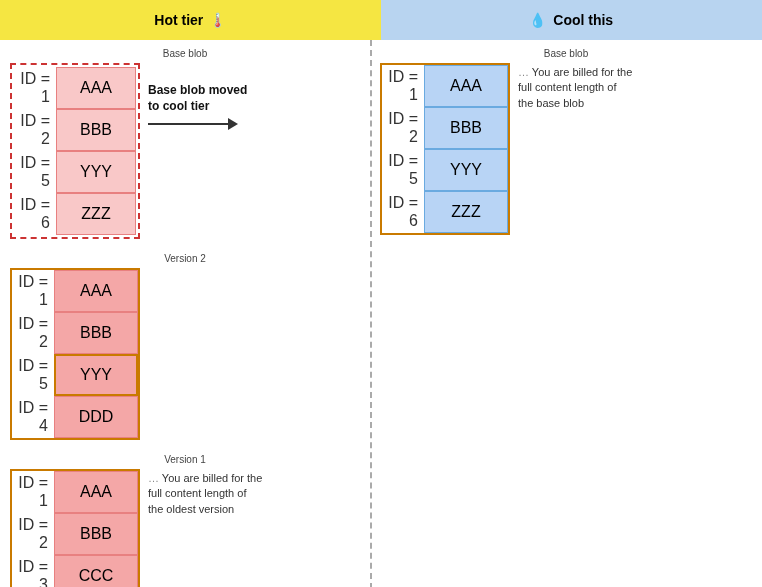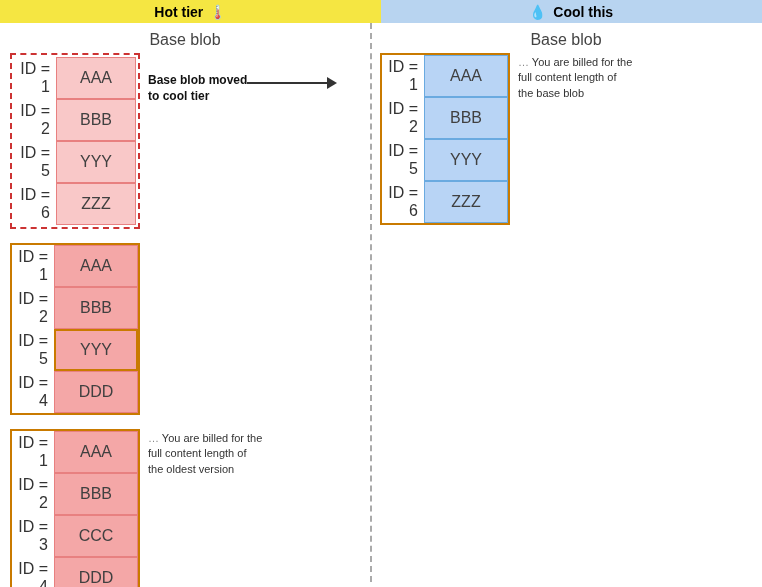--- a/index.html
+++ b/index.html
@@ -8,21 +8,21 @@
       font-size: 12px;
       background: #fff;
       width: 762px;
       height: 587px;
       overflow: hidden;
     }
 
     
     .header {
       display: flex;
-      height: 23px;
+      height: 40px;
     }
     .header-hot {
       background: #f5e642;
       flex: 1;
       display: flex;
       align-items: center;
       justify-content: center;
       font-weight: bold;
       font-size: 14px;
       gap: 6px;
@@ -68,21 +68,21 @@
       width: 2px;
       border-left: 2px dashed #aaa;
     }
 
     
     .blob-section {
       margin-bottom: 14px;
     }
     .blob-title {
       text-align: center;
-      font-size: 16px;
+      font-size: 10px;
       color: #444;
       margin-bottom: 4px;
     }
 
     
     .blob-table {
       width: 100%;
       border-collapse: separate;
       border-spacing: 0;
     }
@@ -91,21 +91,21 @@
       font-size: 16px;
     }
     .id-cell {
       width: 42px;
       text-align: right;
       padding-right: 6px;
       color: #333;
     }
     .data-cell {
       text-align: center;
-      color: #404040;
+      color: #000000;
     }
 
     
     .pink-cell {
       background: #f4a7a7;
       border: 1px solid #e88080;
     }
 
     
     .base-blob-hot {
@@ -167,31 +167,32 @@
               <td class="data-cell pink-cell">YYY</td>
             </tr>
             <tr>
               <td class="id-cell">ID = 6</td>
               <td class="data-cell pink-cell">ZZZ</td>
             </tr>
           </tbody>
             </table>
         </div>
 
-        <div style="display:flex; flex-direction:row; align-items:flex-start; padding-top:20px;">
+        <div style="display:flex; flex-direction:column; align-items:flex-start; padding-top:20px;">
           <div style="font-weight:bold; font-size:12px; line-height:1.3; color:#111; white-space:nowrap;">Base blob moved<br>to cool tier</div>
           <div style="display:flex; align-items:center; margin-top:4px;">
             <div style="width:80px; height:2px; background:#333;"></div>
             <div style="width:0; height:0; border-top:6px solid transparent; border-bottom:6px solid transparent; border-left:10px solid #333;"></div>
           </div>
         </div>
       </div>
     </div>
 
     <div class="blob-section">
+      <div class="blob-title">Version 2</div>
       <div style="display:flex; align-items:flex-start; gap:8px;">
         <div style="border:2px solid #c97a00; flex:0 0 auto; width:130px;">
           <table class="blob-table">
             <tbody>
                 <tr>
               <td class="id-cell">ID = 1</td>
               <td class="data-cell pink-cell">AAA</td>
             </tr>
             <tr>
               <td class="id-cell">ID = 2</td>
@@ -205,20 +206,21 @@
               <td class="id-cell">ID = 4</td>
               <td class="data-cell pink-cell">DDD</td>
             </tr>
           </tbody>
             </table>
         </div>
       </div>
     </div>
 
     <div class="blob-section">
+      <div class="blob-title">Version 1</div>
       <div style="display:flex; align-items:flex-start; gap:8px;">
         <div style="border:2px solid #c97a00; flex:0 0 auto; width:130px;">
           <table class="blob-table">
             <tbody>
                 <tr>
               <td class="id-cell">ID = 1</td>
               <td class="data-cell pink-cell">AAA</td>
             </tr>
             <tr>
               <td class="id-cell">ID = 2</td>

